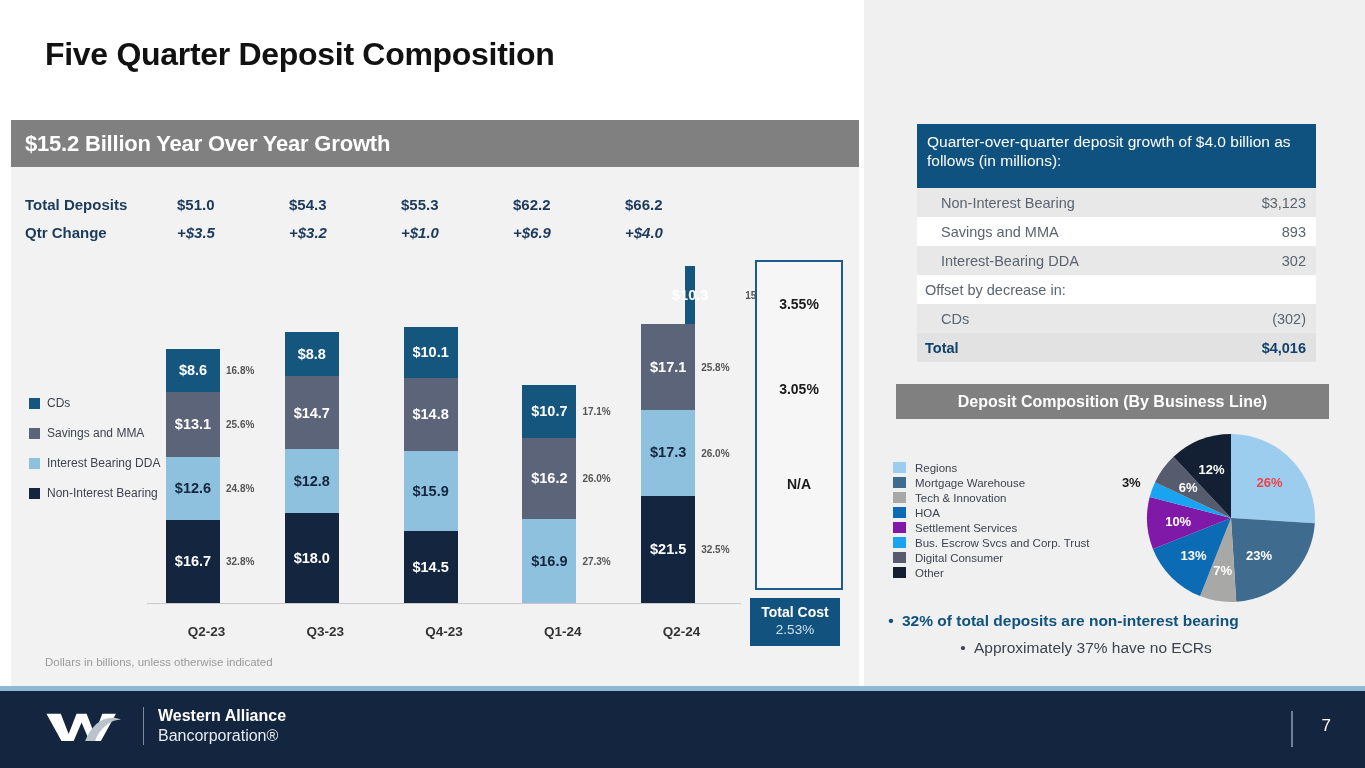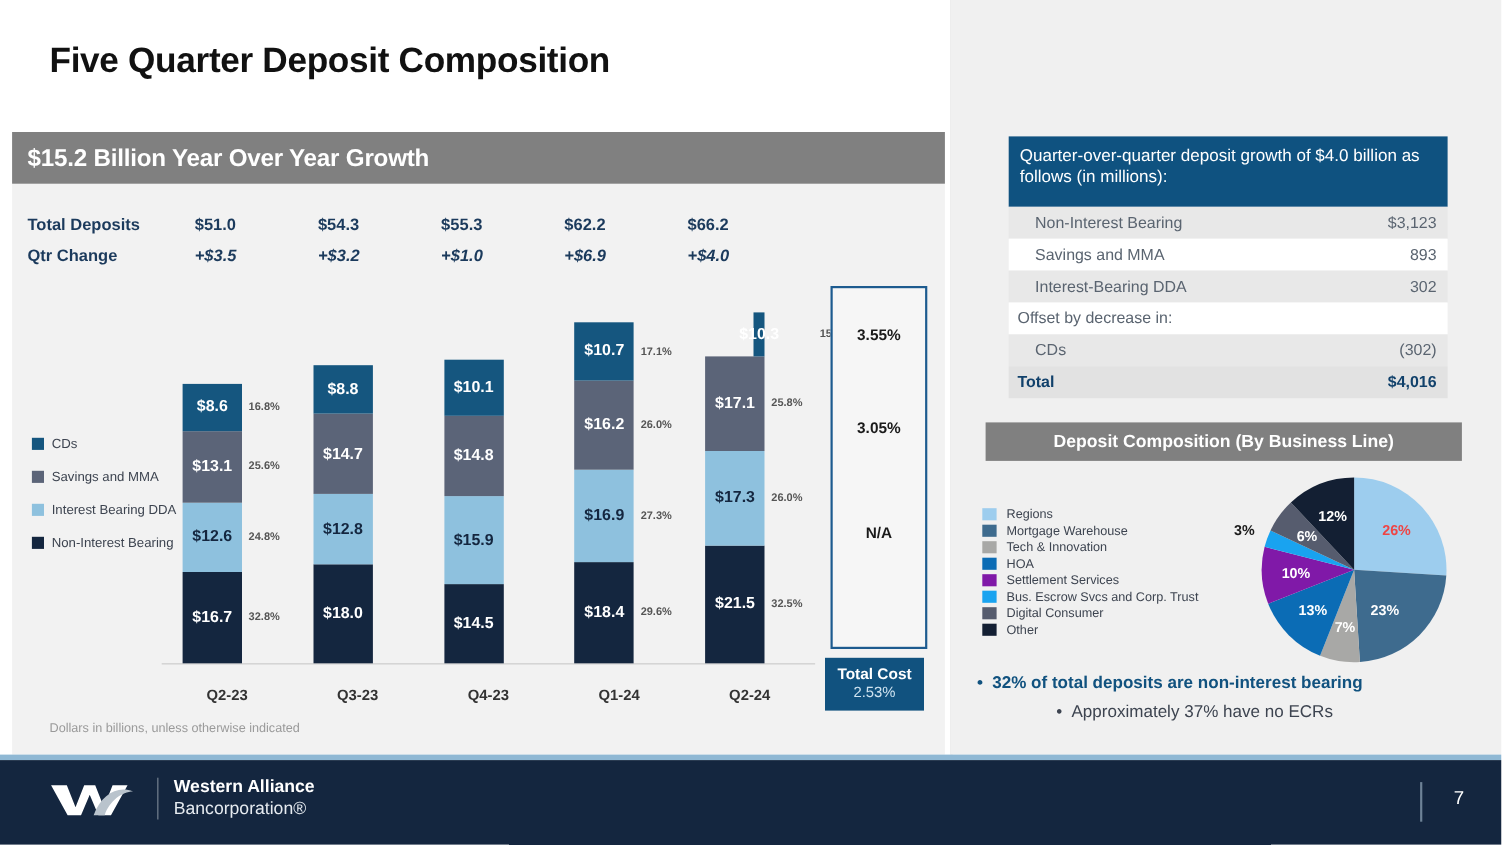--- a/index.html
+++ b/index.html
@@ -235,24 +235,20 @@
                   <span class="seg-label" style="color: rgb(255, 255, 255);">$14.8</span>
                 </div>
                 <div class="seg" style="height: 50.3474px; background: rgb(21, 86, 127);">
                   <span class="seg-label" style="color: rgb(255, 255, 255);">$10.1</span>
                 </div>
               </div>
               <div class="xtick" style="bottom: -36px;">Q4-23</div>
             </div>
             <div class="bar-slot">
               <div class="bar">
-                <div class="seg" style="height: 91.7221px; background: rgb(20, 38, 63);">
-                  <span class="seg-label" style="color: rgb(255, 255, 255);">$18.4</span>
-                  <span class="pct">29.6%</span>
-                </div>
                 <div class="seg" style="height: 84.2447px; background: rgb(142, 193, 222);">
                   <span class="seg-label" style="color: rgb(20, 38, 63);">$16.9</span>
                   <span class="pct">27.3%</span>
                 </div>
                 <div class="seg" style="height: 80.7553px; background: rgb(91, 100, 120);">
                   <span class="seg-label" style="color: rgb(255, 255, 255);">$16.2</span>
                   <span class="pct">26.0%</span>
                 </div>
                 <div class="seg" style="height: 53.3384px; background: rgb(21, 86, 127);">
                   <span class="seg-label" style="color: rgb(255, 255, 255);">$10.7</span>
@@ -268,21 +264,21 @@
                   <span class="pct">32.5%</span>
                 </div>
                 <div class="seg" style="height: 86.2387px; background: rgb(142, 193, 222);">
                   <span class="seg-label" style="color: rgb(20, 38, 63);">$17.3</span>
                   <span class="pct">26.0%</span>
                 </div>
                 <div class="seg" style="height: 85.2417px; background: rgb(91, 100, 120);">
                   <span class="seg-label" style="color: rgb(255, 255, 255);">$17.1</span>
                   <span class="pct">25.8%</span>
                 </div>
-                <div class="seg" style="height: 40px; background: rgb(21, 86, 127); margin-left: 44px;">
+                <div class="seg" style="height: 58px; background: rgb(21, 86, 127); margin-left: 44px;">
                   <span class="seg-label" style="color: rgb(255, 255, 255);">$10.3</span>
                   <span class="pct">15.7%</span>
                 </div>
               </div>
               <div class="xtick" style="bottom: -36px;">Q2-24</div>
             </div>
           </div>
       </div>
 
       <div class="bar-legend" id="bar-legend">

